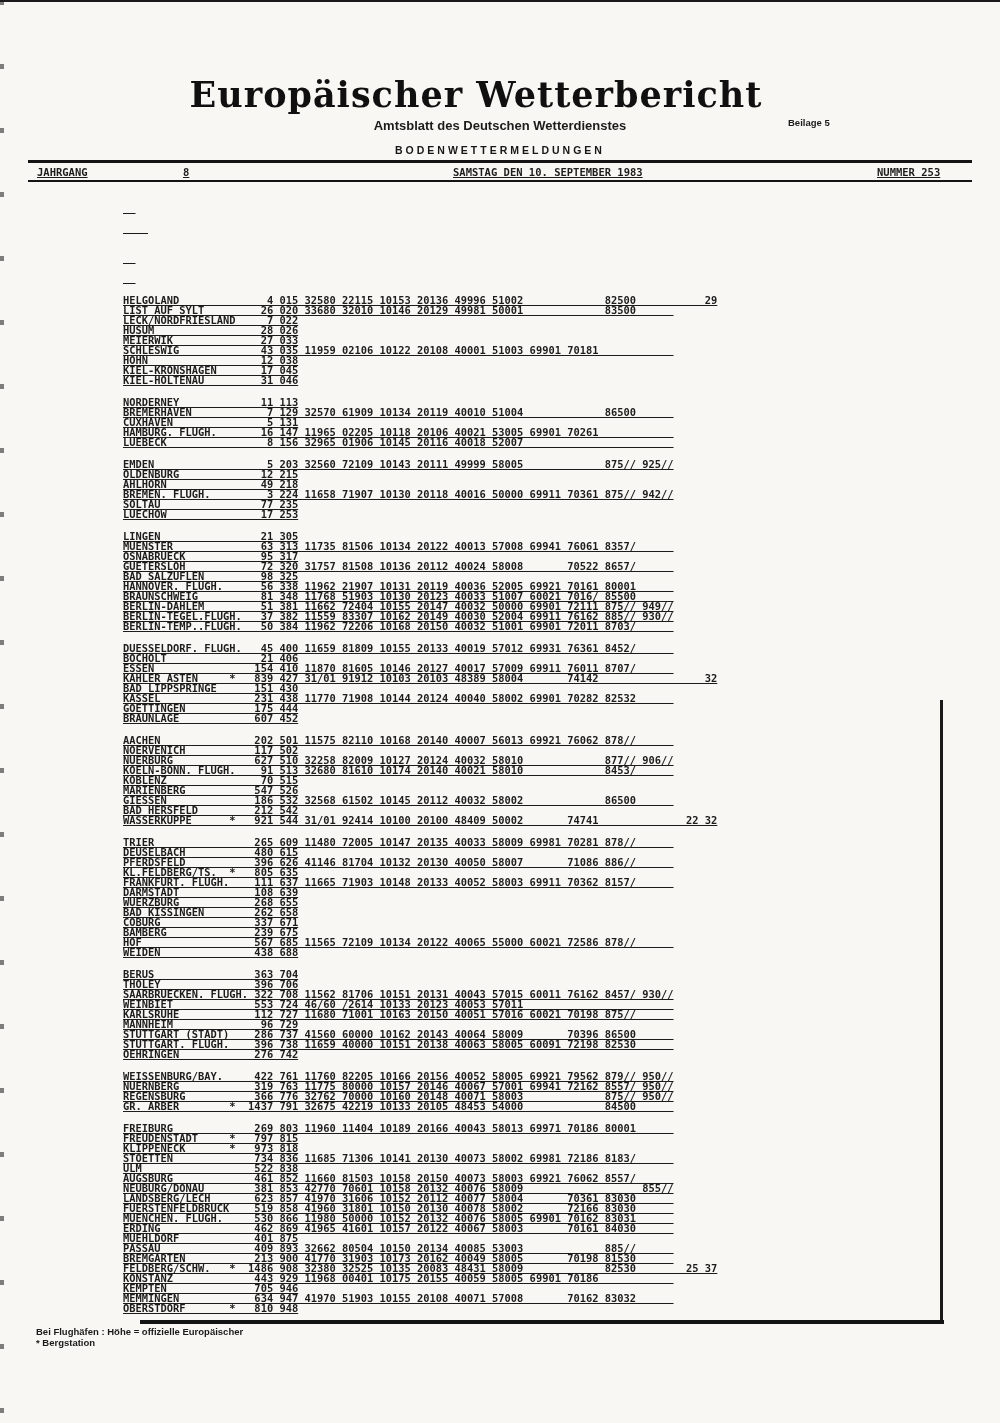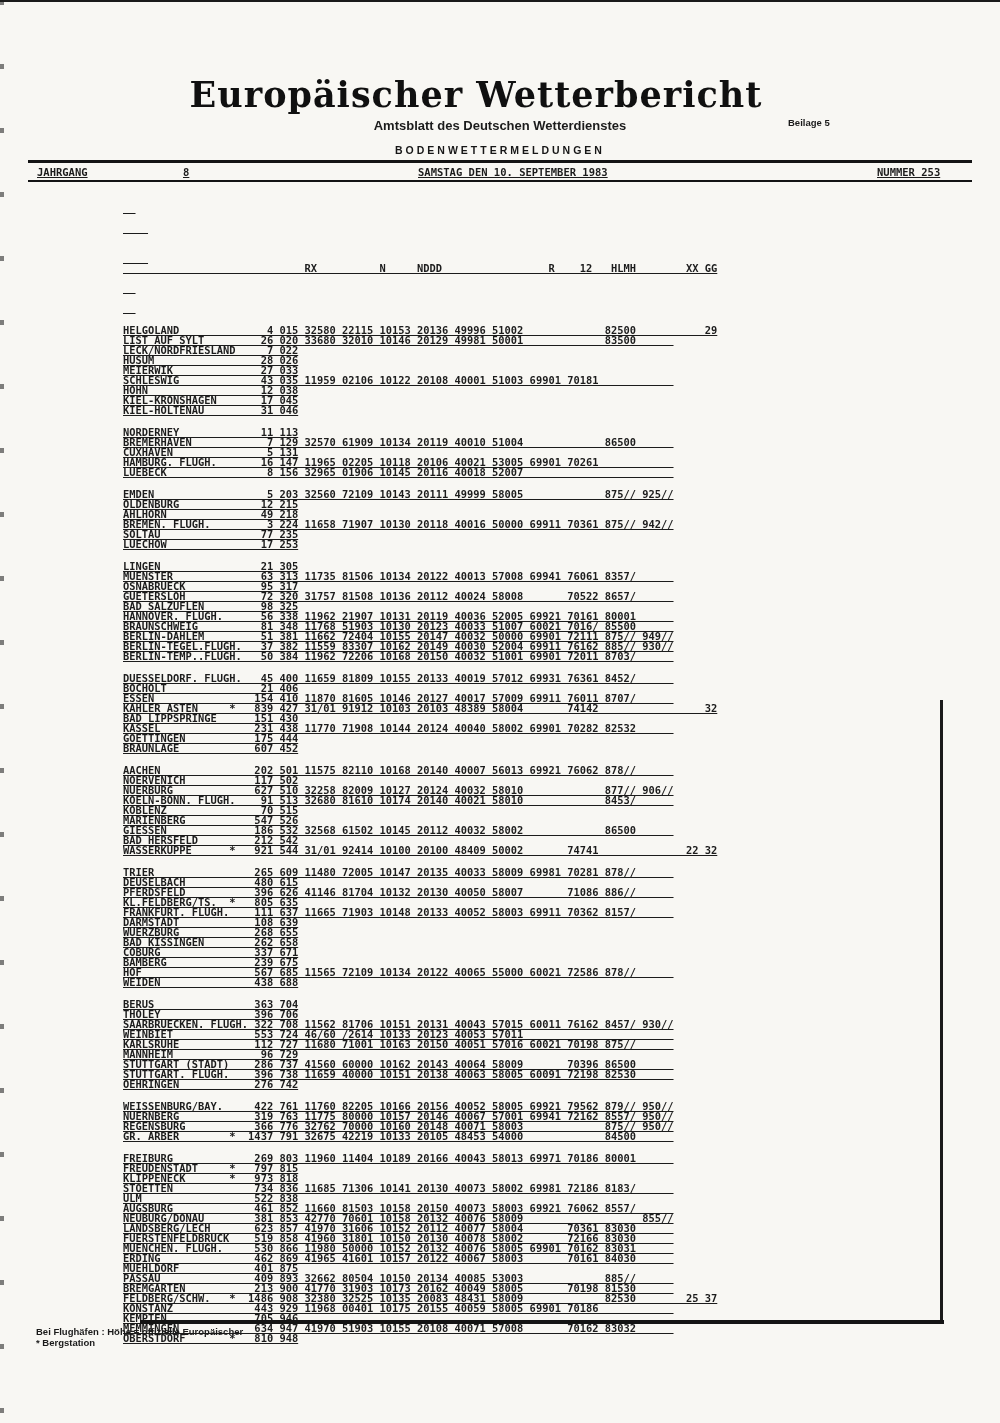--- a/index.html
+++ b/index.html
@@ -39,28 +39,27 @@
 <div id="binding-strip" class="abs"></div>
 
 <div id="doc-title" class="abs">Europäischer Wetterbericht</div>
 <div id="doc-subtitle" class="abs">Amtsblatt des Deutschen Wetterdienstes</div>
 <div id="beilage" class="abs">Beilage 5</div>
 <div id="section-heading" class="abs">BODENWETTERMELDUNGEN</div>
 
 <div id="rule-top" class="abs rule"></div>
 <div class="abs mono masthead" style="left:37px;">JAHRGANG</div>
 <div class="abs mono masthead" style="left:183px;">8</div>
-<div class="abs mono masthead" style="left:418px;text-align:right;">SAMSTAG    DEN 10. SEPTEMBER 1983</div>
+<div class="abs mono masthead" style="left:453px;text-align:right;">SAMSTAG    DEN 10. SEPTEMBER 1983</div>
 <div class="abs mono masthead" style="left:843px;margin-left:34px;">NUMMER 253</div>
 <div id="rule-bottom" class="abs rule"></div>
 
 <div id="table-wrap" class="abs mono">
   <div>
     <div class="tline"></div>
-    <div class="tline">                             RX          N     NDDD                 R    12   HLMH        XX GG</div>
   </div>
   <div id="tbody"><div class="tblock"><div class="tline">HELGOLAND              4 015 32580 22115 10153 20136 49996 51002             82500           29</div><div class="tline">LIST AUF SYLT         26 020 33680 32010 10146 20129 49981 50001             83500      </div><div class="tline">LECK/NORDFRIESLAND     7 022</div><div class="tline">HUSUM                 28 026</div><div class="tline">MEIERWIK              27 033</div><div class="tline">SCHLESWIG             43 035 11959 02106 10122 20108 40001 51003 69901 70181            </div><div class="tline">HOHN                  12 038</div><div class="tline">KIEL-KRONSHAGEN       17 045</div><div class="tline">KIEL-HOLTENAU         31 046</div></div><div class="tblock"><div class="tline">NORDERNEY             11 113</div><div class="tline">BREMERHAVEN            7 129 32570 61909 10134 20119 40010 51004             86500      </div><div class="tline">CUXHAVEN               5 131</div><div class="tline">HAMBURG. FLUGH.       16 147 11965 02205 10118 20106 40021 53005 69901 70261            </div><div class="tline">LUEBECK                8 156 32965 01906 10145 20116 40018 52007                        </div></div><div class="tblock"><div class="tline">EMDEN                  5 203 32560 72109 10143 20111 49999 58005             875// 925//</div><div class="tline">OLDENBURG             12 215</div><div class="tline">AHLHORN               49 218</div><div class="tline">BREMEN. FLUGH.         3 224 11658 71907 10130 20118 40016 50000 69911 70361 875// 942//</div><div class="tline">SOLTAU                77 235</div><div class="tline">LUECHOW               17 253</div></div><div class="tblock"><div class="tline">LINGEN                21 305</div><div class="tline">MUENSTER              63 313 11735 81506 10134 20122 40013 57008 69941 76061 8357/      </div><div class="tline">OSNABRUECK            95 317</div><div class="tline">GUETERSLOH            72 320 31757 81508 10136 20112 40024 58008       70522 8657/      </div><div class="tline">BAD SALZUFLEN         98 325</div><div class="tline">HANNOVER. FLUGH.      56 338 11962 21907 10131 20119 40036 52005 69921 70161 80001      </div><div class="tline">BRAUNSCHWEIG          81 348 11768 51903 10130 20123 40033 51007 60021 7016/ 85500      </div><div class="tline">BERLIN-DAHLEM         51 381 11662 72404 10155 20147 40032 50000 69901 72111 875// 949//</div><div class="tline">BERLIN-TEGEL.FLUGH.   37 382 11559 83307 10162 20149 40030 52004 69911 76162 885// 930//</div><div class="tline">BERLIN-TEMP..FLUGH.   50 384 11962 72206 10168 20150 40032 51001 69901 72011 8703/      </div></div><div class="tblock"><div class="tline">DUESSELDORF. FLUGH.   45 400 11659 81809 10155 20133 40019 57012 69931 76361 8452/      </div><div class="tline">BOCHOLT               21 406</div><div class="tline">ESSEN                154 410 11870 81605 10146 20127 40017 57009 69911 76011 8707/      </div><div class="tline">KAHLER ASTEN     *   839 427 31/01 91912 10103 20103 48389 58004       74142                 32</div><div class="tline">BAD LIPPSPRINGE      151 430</div><div class="tline">KASSEL               231 438 11770 71908 10144 20124 40040 58002 69901 70282 82532      </div><div class="tline">GOETTINGEN           175 444</div><div class="tline">BRAUNLAGE            607 452</div></div><div class="tblock"><div class="tline">AACHEN               202 501 11575 82110 10168 20140 40007 56013 69921 76062 878//      </div><div class="tline">NOERVENICH           117 502</div><div class="tline">NUERBURG             627 510 32258 82009 10127 20124 40032 58010             877// 906//</div><div class="tline">KOELN-BONN. FLUGH.    91 513 32680 81610 10174 20140 40021 58010             8453/      </div><div class="tline">KOBLENZ               70 515</div><div class="tline">MARIENBERG           547 526</div><div class="tline">GIESSEN              186 532 32568 61502 10145 20112 40032 58002             86500      </div><div class="tline">BAD HERSFELD         212 542</div><div class="tline">WASSERKUPPE      *   921 544 31/01 92414 10100 20100 48409 50002       74741              22 32</div></div><div class="tblock"><div class="tline">TRIER                265 609 11480 72005 10147 20135 40033 58009 69981 70281 878//      </div><div class="tline">DEUSELBACH           480 615</div><div class="tline">PFERDSFELD           396 626 41146 81704 10132 20130 40050 58007       71086 886//      </div><div class="tline">KL.FELDBERG/TS.  *   805 635</div><div class="tline">FRANKFURT. FLUGH.    111 637 11665 71903 10148 20133 40052 58003 69911 70362 8157/      </div><div class="tline">DARMSTADT            108 639</div><div class="tline">WUERZBURG            268 655</div><div class="tline">BAD KISSINGEN        262 658</div><div class="tline">COBURG               337 671</div><div class="tline">BAMBERG              239 675</div><div class="tline">HOF                  567 685 11565 72109 10134 20122 40065 55000 60021 72586 878//      </div><div class="tline">WEIDEN               438 688</div></div><div class="tblock"><div class="tline">BERUS                363 704</div><div class="tline">THOLEY               396 706</div><div class="tline">SAARBRUECKEN. FLUGH. 322 708 11562 81706 10151 20131 40043 57015 60011 76162 8457/ 930//</div><div class="tline">WEINBIET             553 724 46/60 /2614 10133 20123 40053 57011                        </div><div class="tline">KARLSRUHE            112 727 11680 71001 10163 20150 40051 57016 60021 70198 875//      </div><div class="tline">MANNHEIM              96 729</div><div class="tline">STUTTGART (STADT)    286 737 41560 60000 10162 20143 40064 58009       70396 86500      </div><div class="tline">STUTTGART. FLUGH.    396 738 11659 40000 10151 20138 40063 58005 60091 72198 82530      </div><div class="tline">OEHRINGEN            276 742</div></div><div class="tblock"><div class="tline">WEISSENBURG/BAY.     422 761 11760 82205 10166 20156 40052 58005 69921 79562 879// 950//</div><div class="tline">NUERNBERG            319 763 11775 80000 10157 20146 40067 57001 69941 72162 8557/ 950//</div><div class="tline">REGENSBURG           366 776 32762 70000 10160 20148 40071 58003             875// 950//</div><div class="tline">GR. ARBER        *  1437 791 32675 42219 10133 20105 48453 54000             84500      </div></div><div class="tblock"><div class="tline">FREIBURG             269 803 11960 11404 10189 20166 40043 58013 69971 70186 80001      </div><div class="tline">FREUDENSTADT     *   797 815</div><div class="tline">KLIPPENECK       *   973 818</div><div class="tline">STOETTEN             734 836 11685 71306 10141 20130 40073 58002 69981 72186 8183/      </div><div class="tline">ULM                  522 838</div><div class="tline">AUGSBURG             461 852 11660 81503 10158 20150 40073 58003 69921 76062 8557/      </div><div class="tline">NEUBURG/DONAU        381 853 42770 70601 10158 20132 40076 58009                   855//</div><div class="tline">LANDSBERG/LECH       623 857 41970 31606 10152 20112 40077 58004       70361 83030      </div><div class="tline">FUERSTENFELDBRUCK    519 858 41960 31801 10150 20130 40078 58002       72166 83030      </div><div class="tline">MUENCHEN. FLUGH.     530 866 11980 50000 10152 20132 40076 58005 69901 70162 83031      </div><div class="tline">ERDING               462 869 41965 41601 10157 20122 40067 58003       70161 84030      </div><div class="tline">MUEHLDORF            401 875</div><div class="tline">PASSAU               409 893 32662 80504 10150 20134 40085 53003             885//      </div><div class="tline">BREMGARTEN           213 900 41770 31903 10173 20162 40049 58005       70198 81530      </div><div class="tline">FELDBERG/SCHW.   *  1486 908 32380 32525 10135 20083 48431 58009             82530        25 37</div><div class="tline">KONSTANZ             443 929 11968 00401 10175 20155 40059 58005 69901 70186            </div><div class="tline">KEMPTEN              705 946</div><div class="tline">MEMMINGEN            634 947 41970 51903 10155 20108 40071 57008       70162 83032      </div><div class="tline">OBERSTDORF       *   810 948</div></div></div>
 </div>
 
 <div id="right-border" class="abs"></div>
 <div id="bottom-border" class="abs"></div>
 
 <div class="abs footnote" style="top:1326px;">Bei Flughäfen : Höhe = offizielle Europäischer</div>
 <div class="abs footnote" style="top:1337px;">* Bergstation</div>
 

